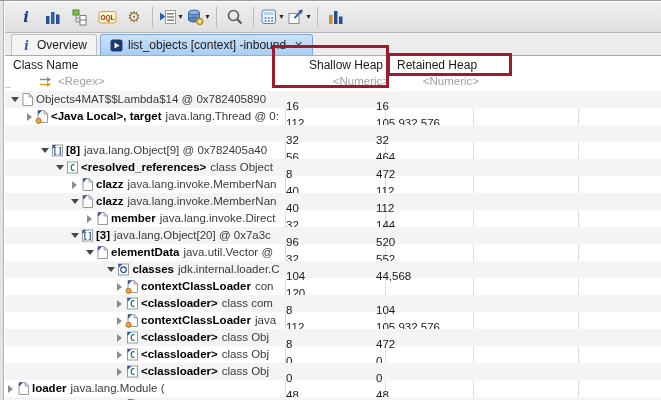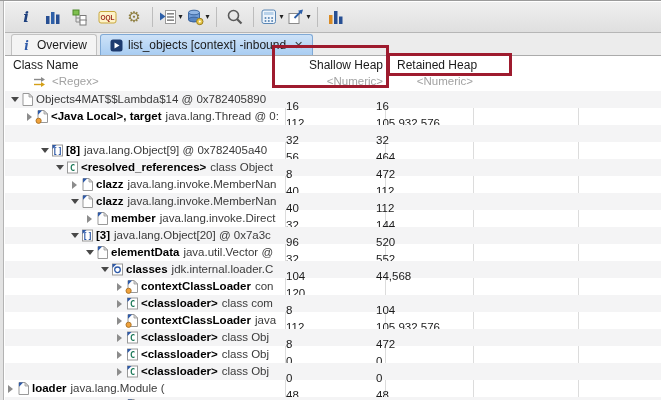--- a/index.html
+++ b/index.html
@@ -21,21 +21,21 @@
   .tab.active{background:linear-gradient(#cde2f8,#a9cdf2);border-color:#7fa9d6}
   .tclose{font-size:11px;color:#3c3c3c;margin-left:3px}
   .ticon{display:flex;align-items:center}
   
   .table{position:absolute;left:5px;right:0;top:55px;bottom:0;background:#fff}
   .colline{position:absolute;top:0;bottom:0;width:1px;background:#dcdcdc;z-index:1}
   .hrow{position:absolute;left:0;right:0;top:0;height:32px;border-bottom:1px solid #c9c9c9;font-size:12px;color:#1a1a1a;background:#fff;z-index:2}
   .h-class{position:absolute;left:8px;top:2px}
   .h-shallow{position:absolute;left:281px;width:97px;text-align:right;top:2px}
   .h-retained{position:absolute;left:392px;top:2px}
-  .frow{position:absolute;left:0;right:0;top:18px;height:24px;border-bottom:1px solid #d6d6d6;font-size:11.5px;color:#a2a2a2;background:#fff;z-index:2}
+  .frow{position:absolute;left:6px;right:0;top:18px;height:24px;border-bottom:1px solid #d6d6d6;font-size:11.5px;color:#a2a2a2;background:#fff;z-index:2}
   .f-icon{position:absolute;left:28px;top:2px}
   .f-regex{position:absolute;left:47px;top:1px}
   .f-shallow{position:absolute;left:281px;width:97px;text-align:right;top:1px}
   .f-retained{position:absolute;left:371px;width:97px;text-align:right;top:1px}
   .rows{position:absolute;left:0;right:0;top:35px;bottom:0;overflow:hidden;z-index:2}
   .row{position:relative;height:17px;font-size:11.5px;line-height:17px;color:#1c1c1c}
   .row.stripe{background:#f4f4f5}
   .cell-class{position:absolute;left:0;top:0;width:281px;height:17px;overflow:hidden;display:flex;align-items:center;white-space:nowrap}
   .tw{flex:0 0 11px;display:flex;justify-content:center;align-items:center;height:17px}
   .tw.open::before{content:"";border-left:4px solid transparent;border-right:4px solid transparent;border-top:5px solid #484848}
@@ -339,21 +339,21 @@
                 <path d="M3 1.5 h4.2 l-4.2 4.2 z" fill="#2d59a8"></path>
               </svg>
             </span>
       <span class="nm">elementData</span>
       <span class="ds">java.util.Vector @</span>
     </div>
     <div class="num cell-shallow">32</div>
     <div class="num cell-retained">552</div>
   </div>
         <div class="row stripe">
-    <div class="cell-class" style="padding-left: 94px;">
+    <div class="cell-class" style="padding-left: 94px; justify-content: center;">
       <span class="tw open"></span>
       <span class="ric">
               <svg width="15" height="15" viewBox="0 0 15 15">
                 <rect x="2.5" y="2" width="10" height="11" fill="#fff" stroke="#999"></rect>
                 <circle cx="7.5" cy="7.8" r="2.8" fill="none" stroke="#2d59a8" stroke-width="1.3"></circle>
                 <path d="M2.5 2 h4 l-4 4 z" fill="#2d59a8"></path>
               </svg>
             </span>
       <span class="nm">classes</span>
       <span class="ds">jdk.internal.loader.C</span>

